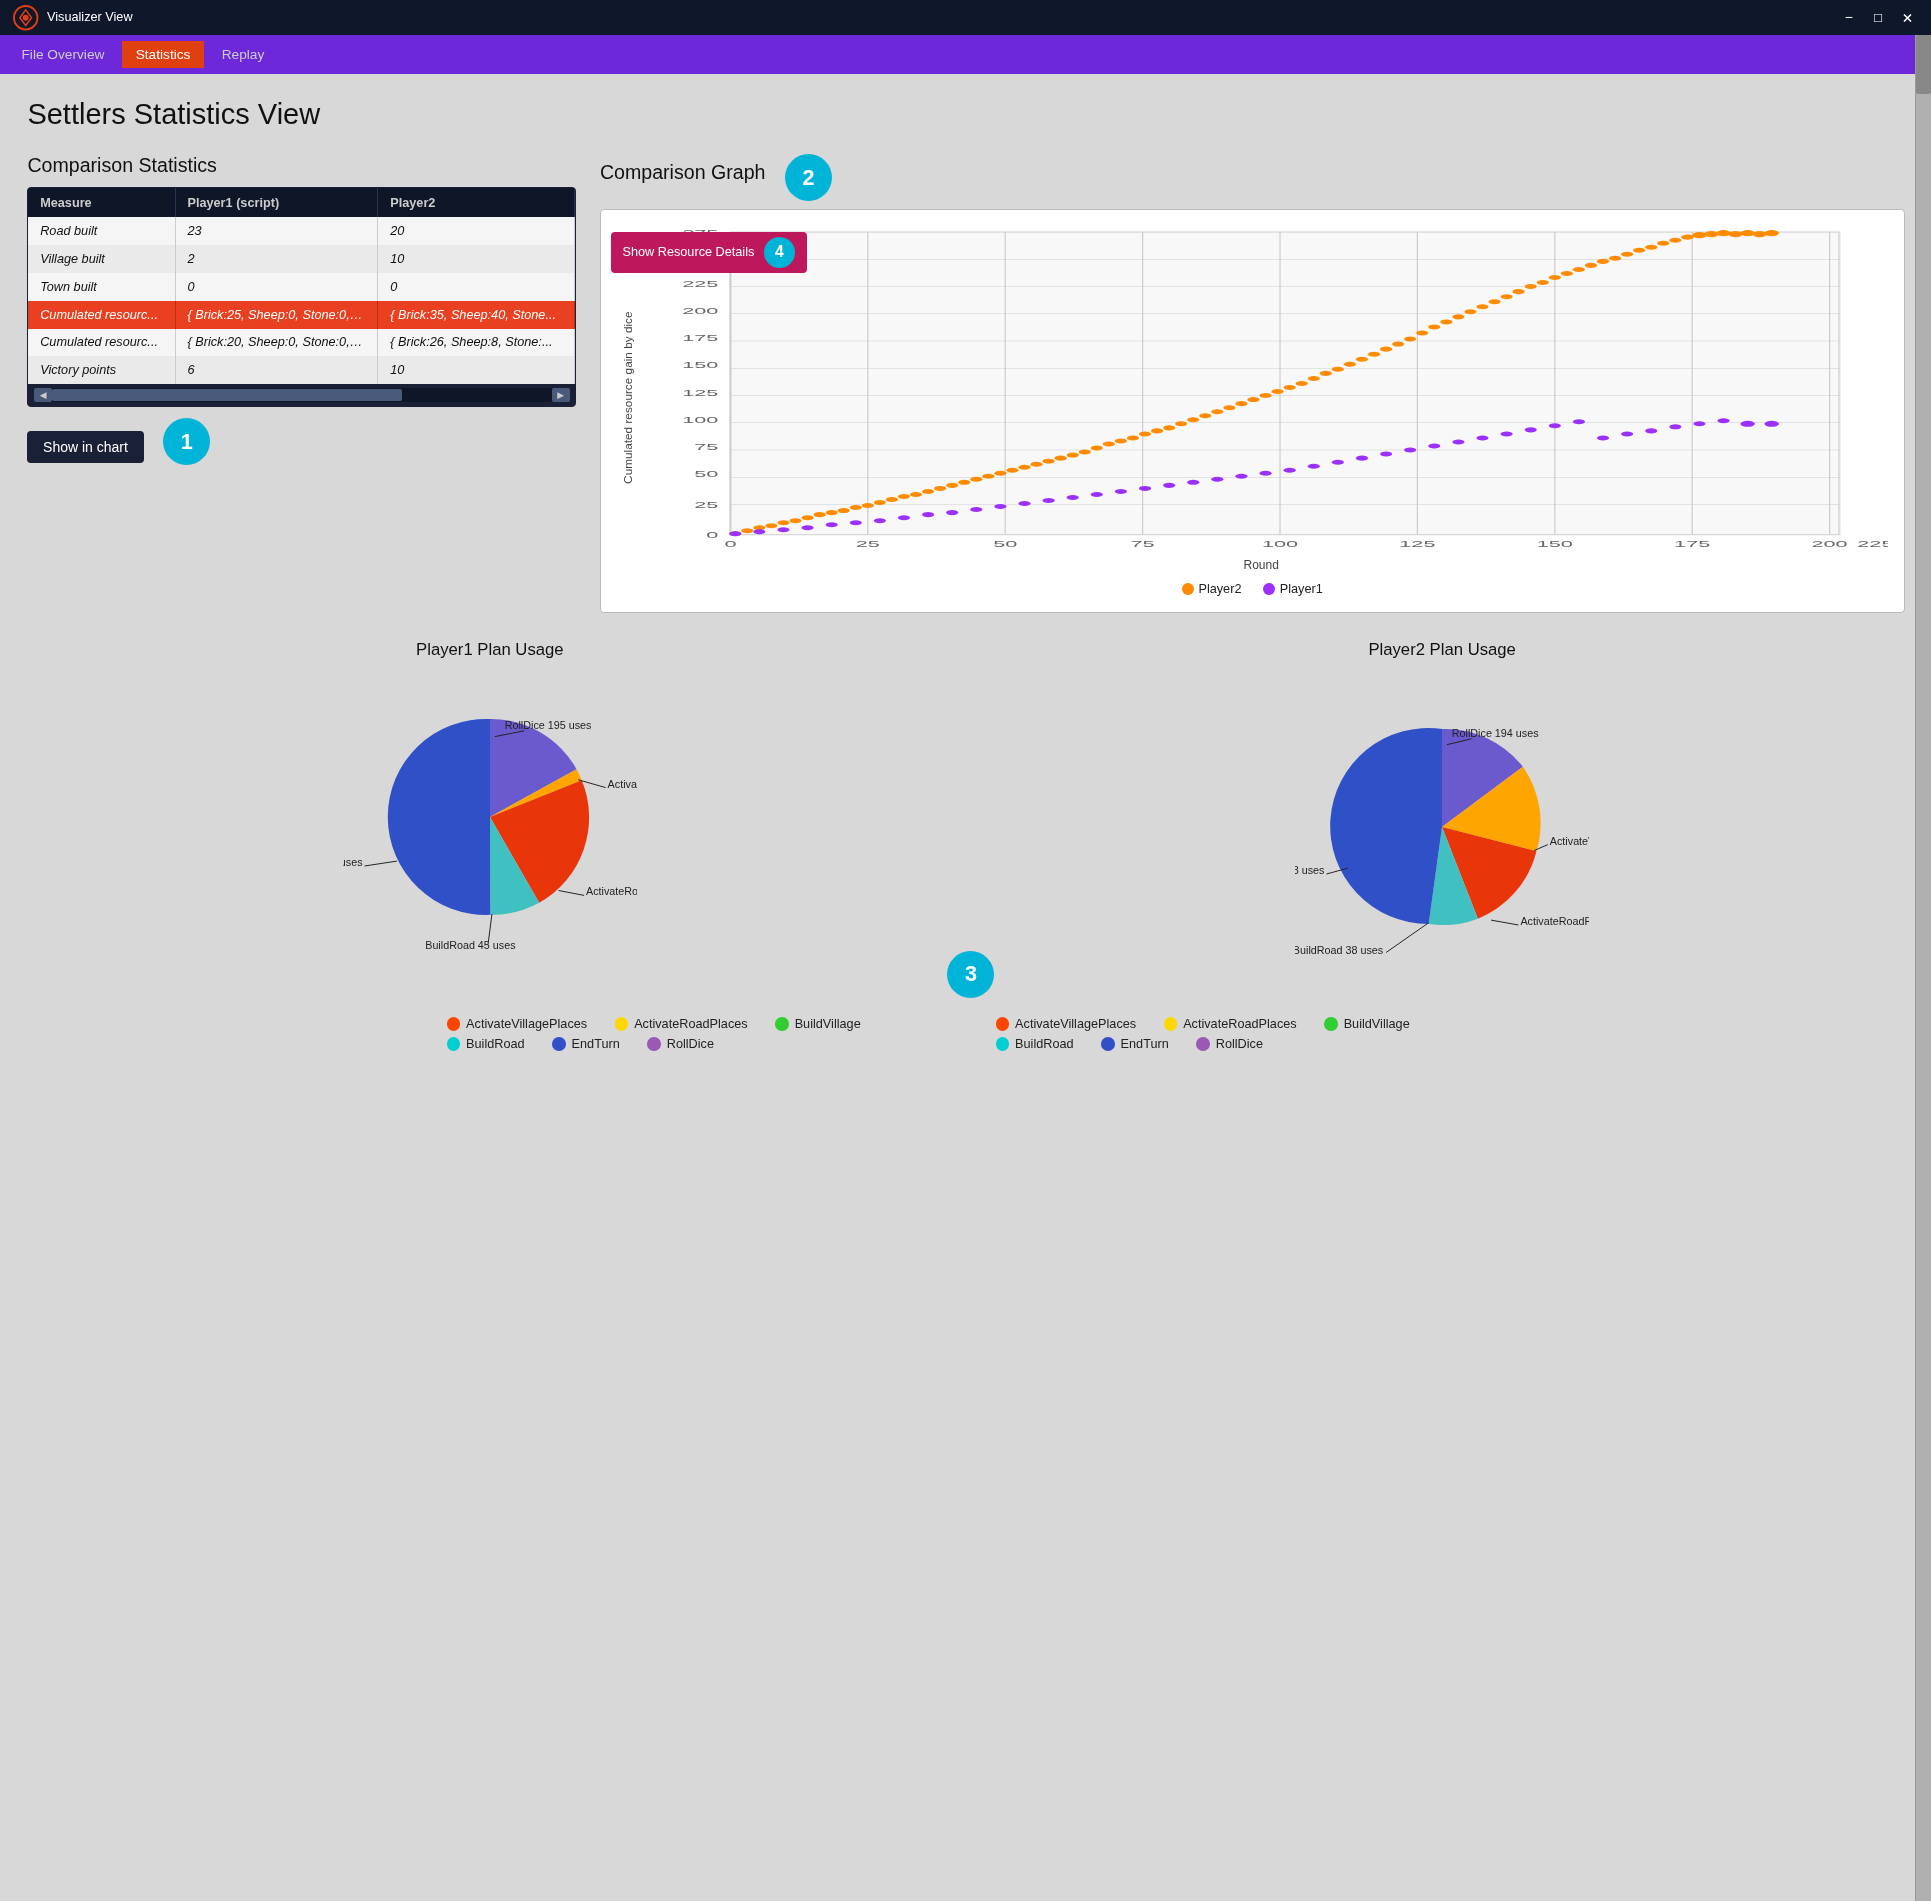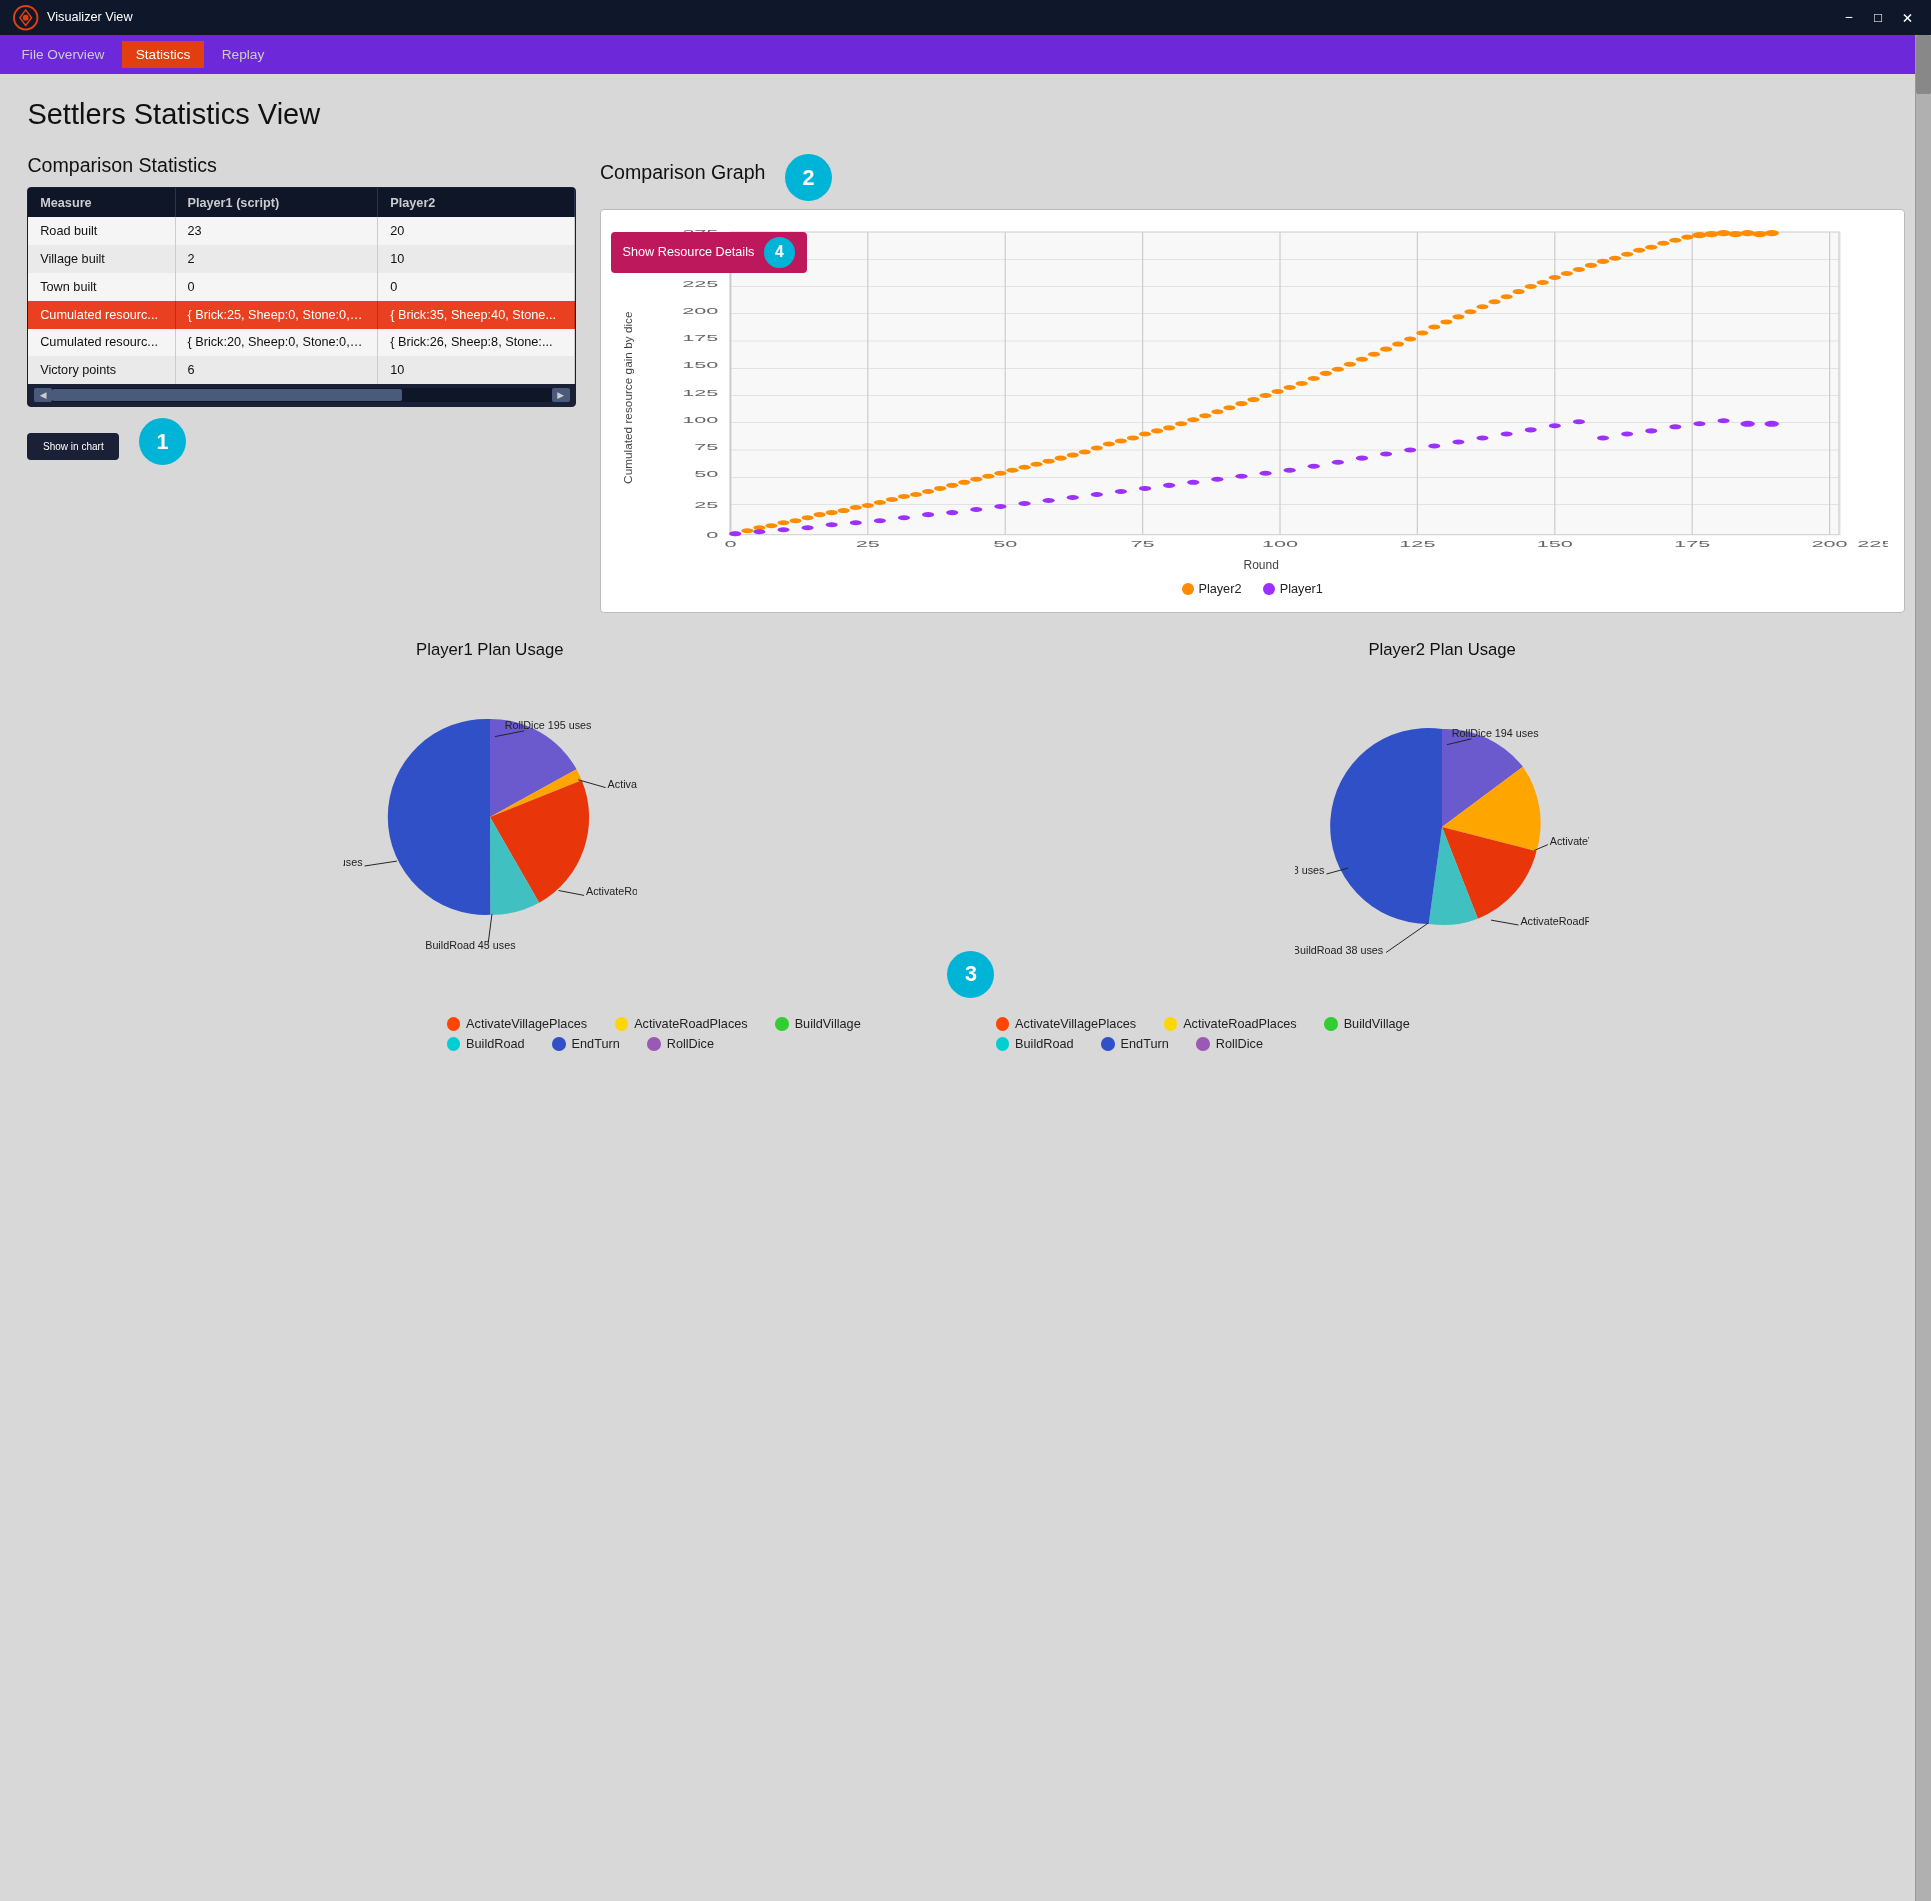--- a/index.html
+++ b/index.html
@@ -113,20 +113,21 @@
       background: #e84020;
       color: #fff;
     }
     .stats-table tbody td {
       padding: 6.9px 11.8px;
       border-right: 1px solid #ccc;
       white-space: nowrap;
       overflow: hidden;
       text-overflow: ellipsis;
       max-width: 196px;
+      font-style: italic;
     }
     .stats-table tbody tr.highlighted td {
       border-right: 1px solid #c03010;
     }
     .scrollbar-row {
       background: #1a2035;
       padding: 3.9px 5.9px;
       display: flex;
       align-items: center;
     }
@@ -154,21 +155,21 @@
     }
 
     
     .show-in-chart-btn {
       background: #1a2035;
       color: #fff;
       border: none;
       padding: 7.8px 15.7px;
       border-radius: 3.9px;
       cursor: pointer;
-      font-size: 10px;
+      font-size: 14px;
       margin-top: 9.8px;
     }
 
     
     .bubble-badge {
       display: inline-flex;
       align-items: center;
       justify-content: center;
       width: 47px; height: 47px;
       border-radius: 50%;

